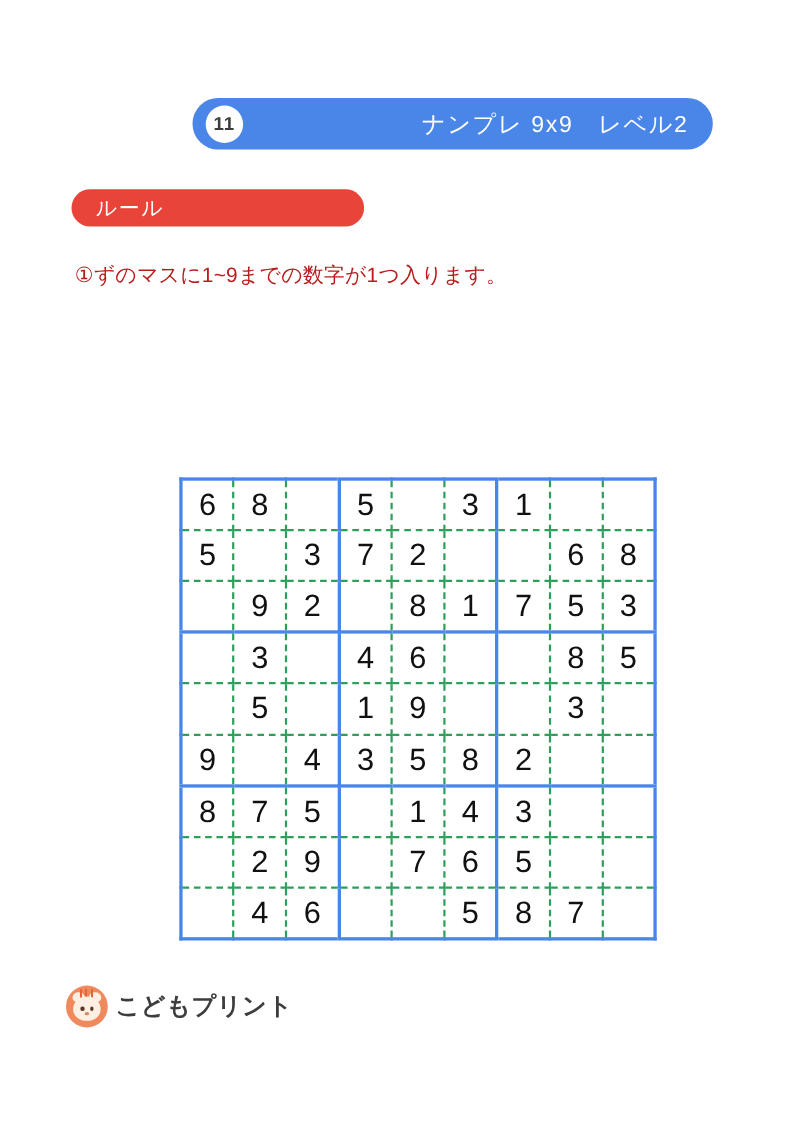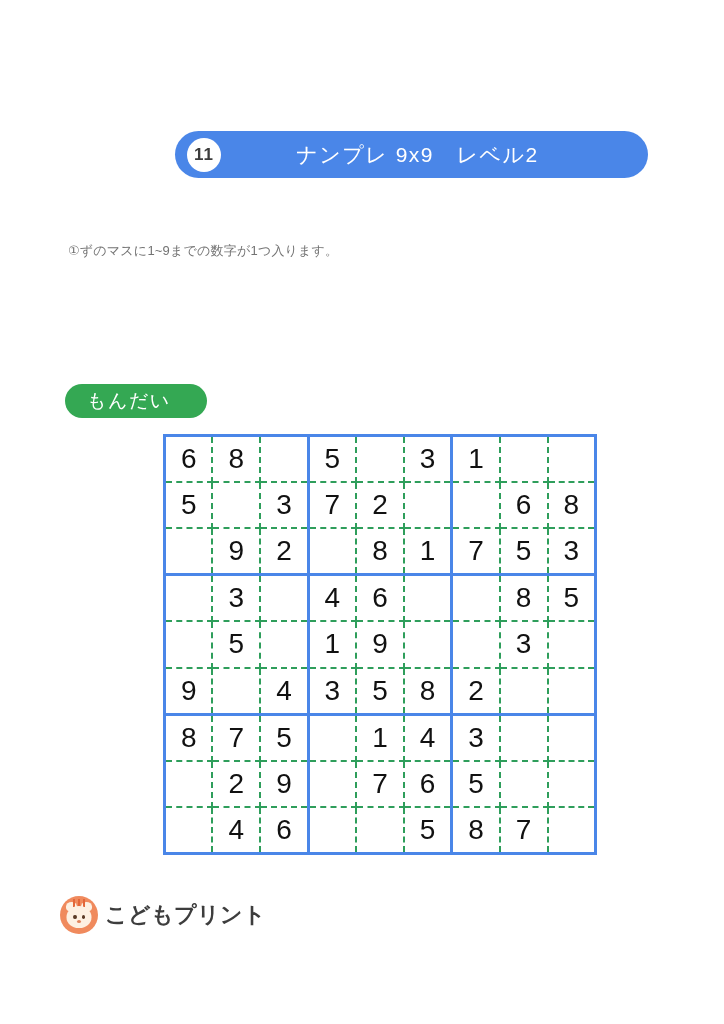--- a/index.html
+++ b/index.html
@@ -26,44 +26,43 @@
   .title-bar {
     position: absolute;
     left: 175px;
     top: 89px;
     width: 473px;
     height: 47px;
     background: #4a86e8;
     border-radius: 24px;
     display: flex;
     align-items: center;
-    margin-top: 42px;
   }
   .title-badge {
     width: 34px;
     height: 34px;
     border-radius: 50%;
     background: #ffffff;
     color: #3c3c3c;
     display: flex;
     align-items: center;
     justify-content: center;
     font-size: 17px;
     font-weight: 700;
     letter-spacing: 1px;
     margin-left: 12px;
     flex: 0 0 auto;
   }
   .title-text {
     flex: 1 1 auto;
-    text-align: center;
+    text-align: right;
     color: #ffffff;
     font-size: 21px;
     letter-spacing: 1.5px;
-    padding-right: 34px;
+    padding-right: 22px;
     white-space: pre;
   }
 
   
   .banner {
     position: absolute;
     height: 34px;
     border-radius: 17px;
     display: flex;
     align-items: center;
@@ -87,23 +86,23 @@
   }
 
   
   .rules {
     position: absolute;
     left: 68px;
     top: 236px;
     width: 600px;
   }
   .rule-line {
-    font-size: 13px;
+    font-size: 19px;
     line-height: 29px;
-    color: #737373;
+    color: #b91c1c;
     white-space: nowrap;
     letter-spacing: 0.2px;
   }
 
   
   .grid-wrap {
     position: absolute;
     left: 163px;
     top: 434px;
     width: 434px;
@@ -221,28 +220,28 @@
 </head>
 <body>
 
 <div class="page">
 
   <div class="title-bar">
     <div class="title-badge">11</div>
     <div class="title-text">ナンプレ 9x9　レベル2</div>
   </div>
 
+  <div class="banner banner-rules">
+    <span>ルール</span>
+  </div>
 
   <div class="rules">
     <div class="rule-line">①ずのマスに1~9までの数字が1つ入ります。</div>
   </div>
 
-  <div class="banner banner-problem">
-    <span>もんだい</span>
-  </div>
 
   <div class="grid-wrap">
     <table class="grid">
       <tbody id="grid-body">
           <tr class="r1">
             <td class="c1">6</td>
             <td class="c2">8</td>
             <td class="c3 blk-right"></td>
             <td class="c4">5</td>
             <td class="c5"></td>

